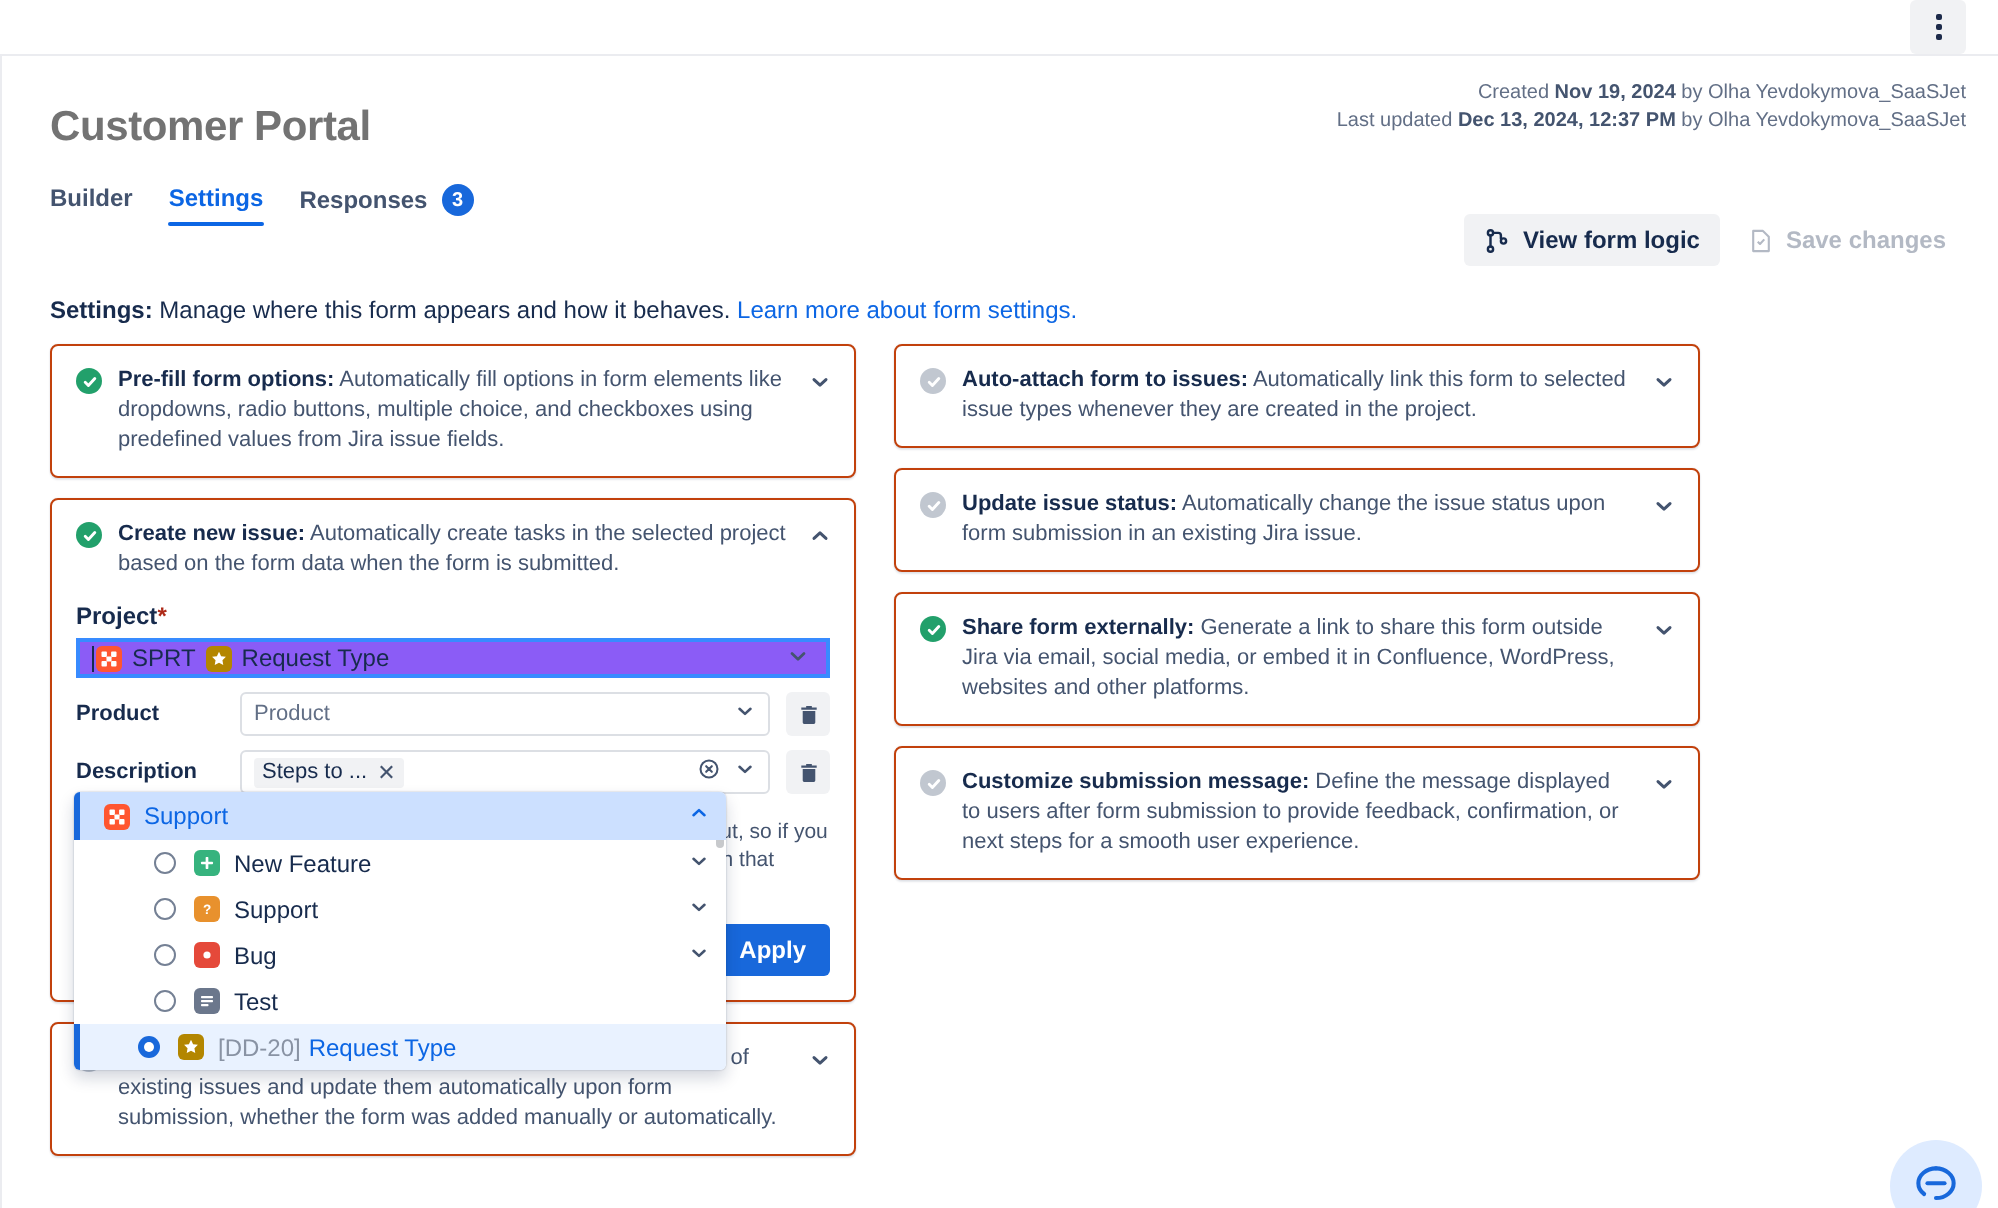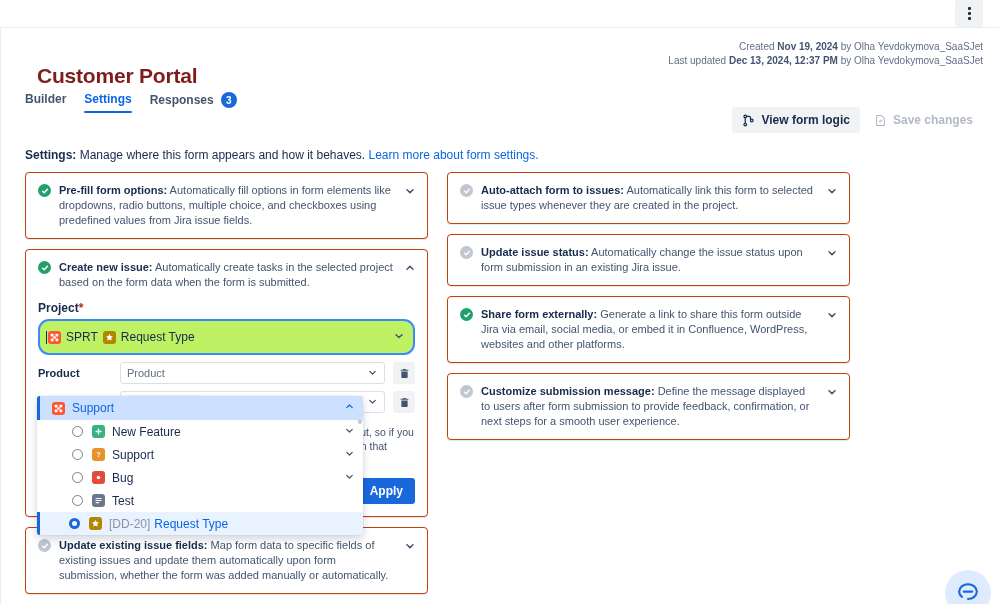--- a/index.html
+++ b/index.html
@@ -31,22 +31,22 @@
   #page {
     position:absolute; left:0; top:28px; width:999px; height:576px;
     background:#ffffff;
     border-left:1px solid #EBECF0;
     overflow:hidden;
   }
 
   
   #header { position:relative; padding: 16px 16px 0 24px; height:86px; }
   #page-title {
-    font-size: 21px; font-weight:bold; color:#7f1d1d; letter-spacing:-0.2px;
-    margin:12px; padding-top:8px;
+    font-size: 21px; font-weight:bold; color:#737373; letter-spacing:-0.2px;
+    margin:0; padding-top:8px;
   }
   #meta { position:absolute; right:16px; top:12px; text-align:right; line-height:14px; }
   #meta div { font-size:10px; color:#626F86; white-space:nowrap; }
   #meta b { color:#44546F; font-weight:bold; }
 
   
   #header-actions {
     position:absolute; right:16px; top:79px;
     display:flex; align-items:center; gap:4px;
   }
@@ -121,22 +121,22 @@
   }
 
   
   #card-create { padding-bottom:12px; }
   .field-label {
     font-size:12px; font-weight:bold; color:#172B4D; margin:11px 0 4px 0;
   }
   .req { color:#AE2A19; }
 
   .select-box {
-    height:36px; border:2px solid #388BFF; border-radius:11px;
-    background:#bef264; display:flex; align-items:center; padding:0 8px 0 6px;
+    height:20px; border:2px solid #388BFF; border-radius:0;
+    background:#8b5cf6; display:flex; align-items:center; padding:0 8px 0 6px;
     position:relative;
   }
   .select-box .caret { margin-left:auto; }
   .tokens { display:flex; align-items:center; gap:5px; font-size:12px; color:#172B4D; }
   .cursor-bar { width:1px; height:13px; background:#172B4D; margin-right:1px; }
 
   
   .jicon { width:13px; height:13px; border-radius:3px; display:inline-flex; align-items:center; justify-content:center; flex:0 0 auto; }
   .jicon.support-proj { background:#FF5630; }
   .jicon.star { background:#B38600; }
@@ -154,21 +154,21 @@
     z-index:40; padding-bottom:0px; overflow:hidden;
   }
   .dd-row {
     display:flex; align-items:center; height:23px; font-size:12px;
     padding:0 8px 0 0; position:relative; cursor:pointer;
   }
   .dd-group {
     background:#CCE0FF; color:#0C66E4; padding-left:12px; gap:7px;
     border-left:3px solid #1868DB; height:24px;
   }
-  .dd-opt { padding-left:15px; gap:0; color:#172B4D; }
+  .dd-opt { padding-left:20px; gap:0; color:#172B4D; }
   .dd-opt.selected { background:#E9F2FF; border-left:3px solid #1868DB; padding-left:9px; }
   .radio {
     width:11px; height:11px; border-radius:50%; border:1.5px solid #758195;
     flex:0 0 auto; margin-left:20px; margin-right:9px; background:#fff;
   }
   .dd-opt.selected .radio {
     border:none; background:#1868DB; position:relative;
   }
   .dd-opt.selected .radio:after {
     content:""; position:absolute; left:3px; top:3px; width:5px; height:5px;

